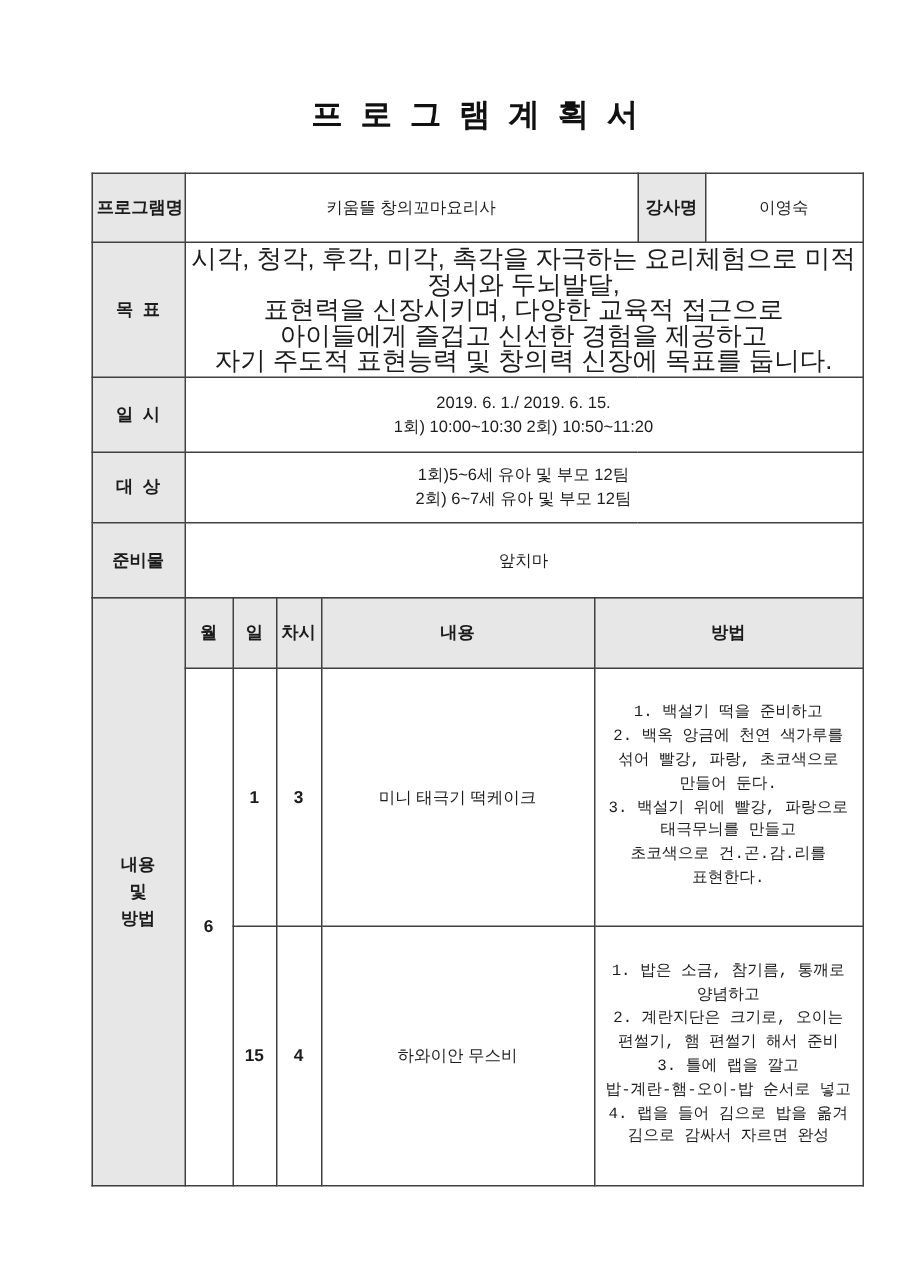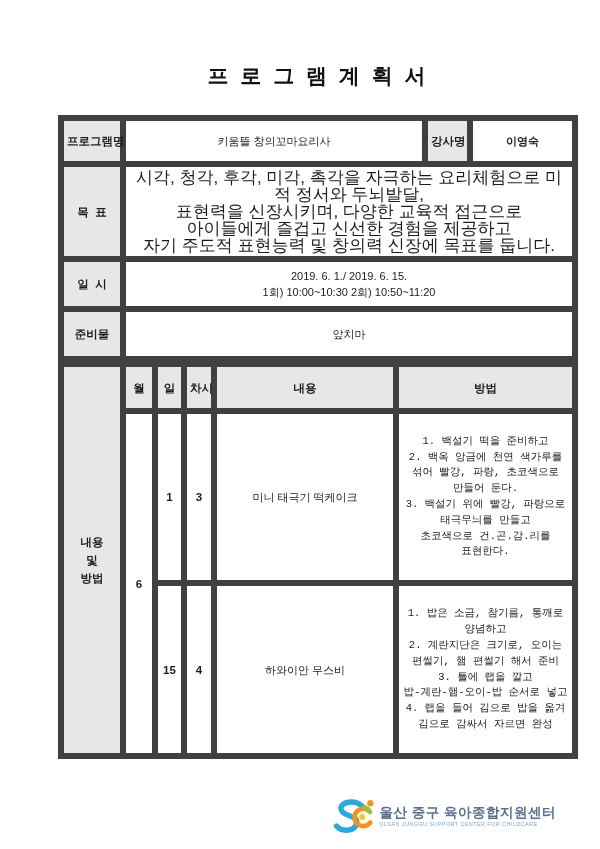--- a/index.html
+++ b/index.html
@@ -26,34 +26,34 @@
   table.tbl {
     border-collapse: collapse;
     table-layout: fixed;
     width: 514px;
     margin: 0 auto;
   }
   table.top { margin-top: 25px; }
   table.bottom { margin-top: -1px; }
 
   td {
-    border: 6px solid #404040;
+    border: 1px solid #404040;
     font-size: 11px;
     text-align: center;
     vertical-align: middle;
     padding: 2px 3px;
     line-height: 16px;
   }
   td.label {
     background: #e7e7e7;
     font-weight: bold;
     font-size: 11.5px;
     white-space: pre;
   }
-  td.bold { font-weight: bold; }
+  td.bold { font-weight: normal; }
 
   .goal div { line-height: 17px; font-size: 17px; }
   .u { text-underline-offset: 2px; }
 
   td.method {
     white-space: pre-line;
     font-size: 10.5px;
     line-height: 15.8px;
     font-family: Liberation Mono, monospace;
   }
@@ -114,20 +114,27 @@
         <div><span class="u">자기 주도적 표현능력</span><span> 및 </span><span class="u">창의력 신장</span><span>에 목표를 둡니다.</span></div>
       </td>
     </tr>
     <tr style="height:50px">
       <td class="label">일  시</td>
       <td colspan="3">
         <div>2019. 6. 1./ 2019. 6. 15.</div>
         <div>1회) 10:00~10:30 2회) 10:50~11:20</div>
       </td>
     </tr>
+    <tr style="height:47px">
+      <td class="label">대  상</td>
+      <td colspan="3">
+        <div>1회)5~6세 유아 및 부모 12팀</div>
+        <div>2회) 6~7세 유아 및 부모 12팀</div>
+      </td>
+    </tr>
     <tr style="height:50px">
       <td class="label">준비물</td>
       <td colspan="3">앞치마</td>
     </tr>
   </tbody>
     </table>
 
   <table class="tbl bottom">
     <colgroup>
       <col style="width:62px">
@@ -171,27 +178,14 @@
 2. 계란지단은 크기로, 오이는
 편썰기, 햄 편썰기 해서 준비
 3. 틀에 랩을 깔고
 밥-계란-햄-오이-밥 순서로 넣고
 4. 랩을 들어 김으로 밥을 옮겨
 김으로 감싸서 자르면 완성</td>
     </tr>
   </tbody>
     </table>
 
-  <div class="footer">
-    <svg width="42" height="38" viewBox="0 0 46 40">
-      <path d="M33,9 C24,1 8,5 10,13 C12,21 29,19 27,28 C25,37 11,38 5,31" fill="none" stroke="#29a9e1" stroke-width="6" stroke-linecap="round"></path>
-      <path d="M41,15 A9.5,9.5 0 1 0 42,27" fill="none" stroke="#f7941e" stroke-width="5" stroke-linecap="round"></path>
-      <path d="M36,10 A11,11 0 0 1 42,16" fill="none" stroke="#8dc63f" stroke-width="4.5" stroke-linecap="round"></path>
-      <circle cx="33" cy="21" r="3.2" fill="#ffcb05"></circle>
-      <circle cx="42" cy="6" r="3.5" fill="#f7941e"></circle>
-    </svg>
-    <div class="footer-text">
-      <div class="org-kr">울산 중구 육아종합지원센터</div>
-      <div class="org-en">ULSAN JUNGGU SUPPORT CENTER FOR CHILDCARE</div>
-    </div>
-  </div>
 
 </div>
 
 </body></html>

